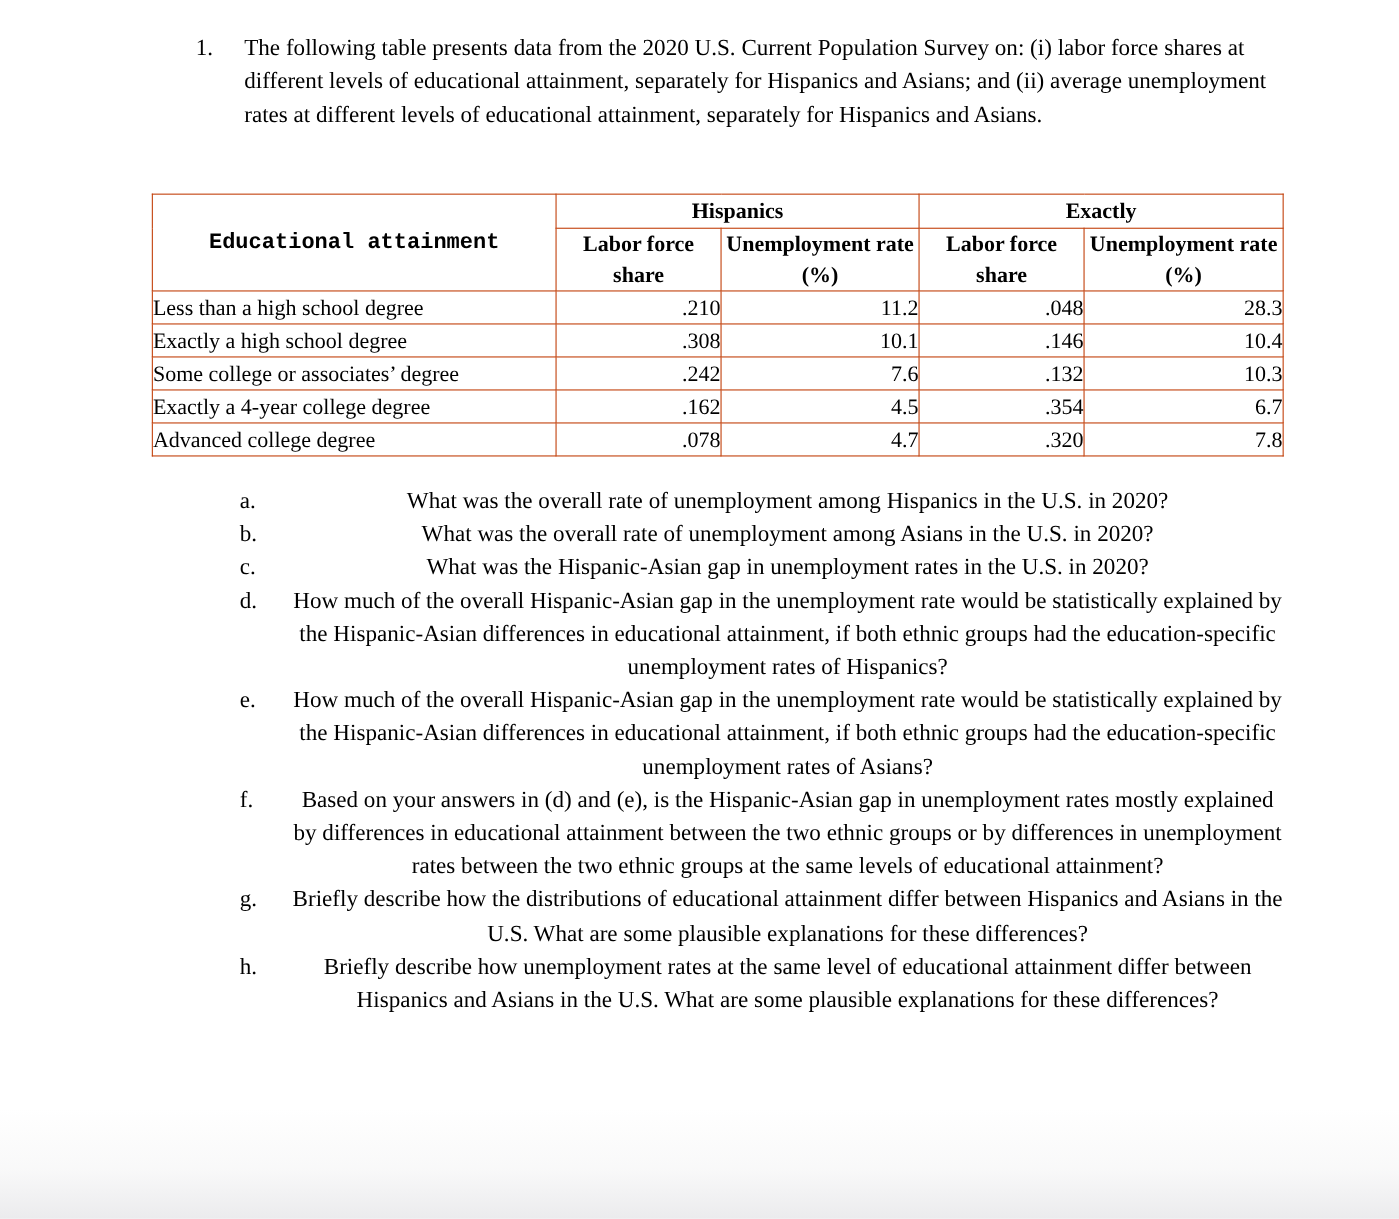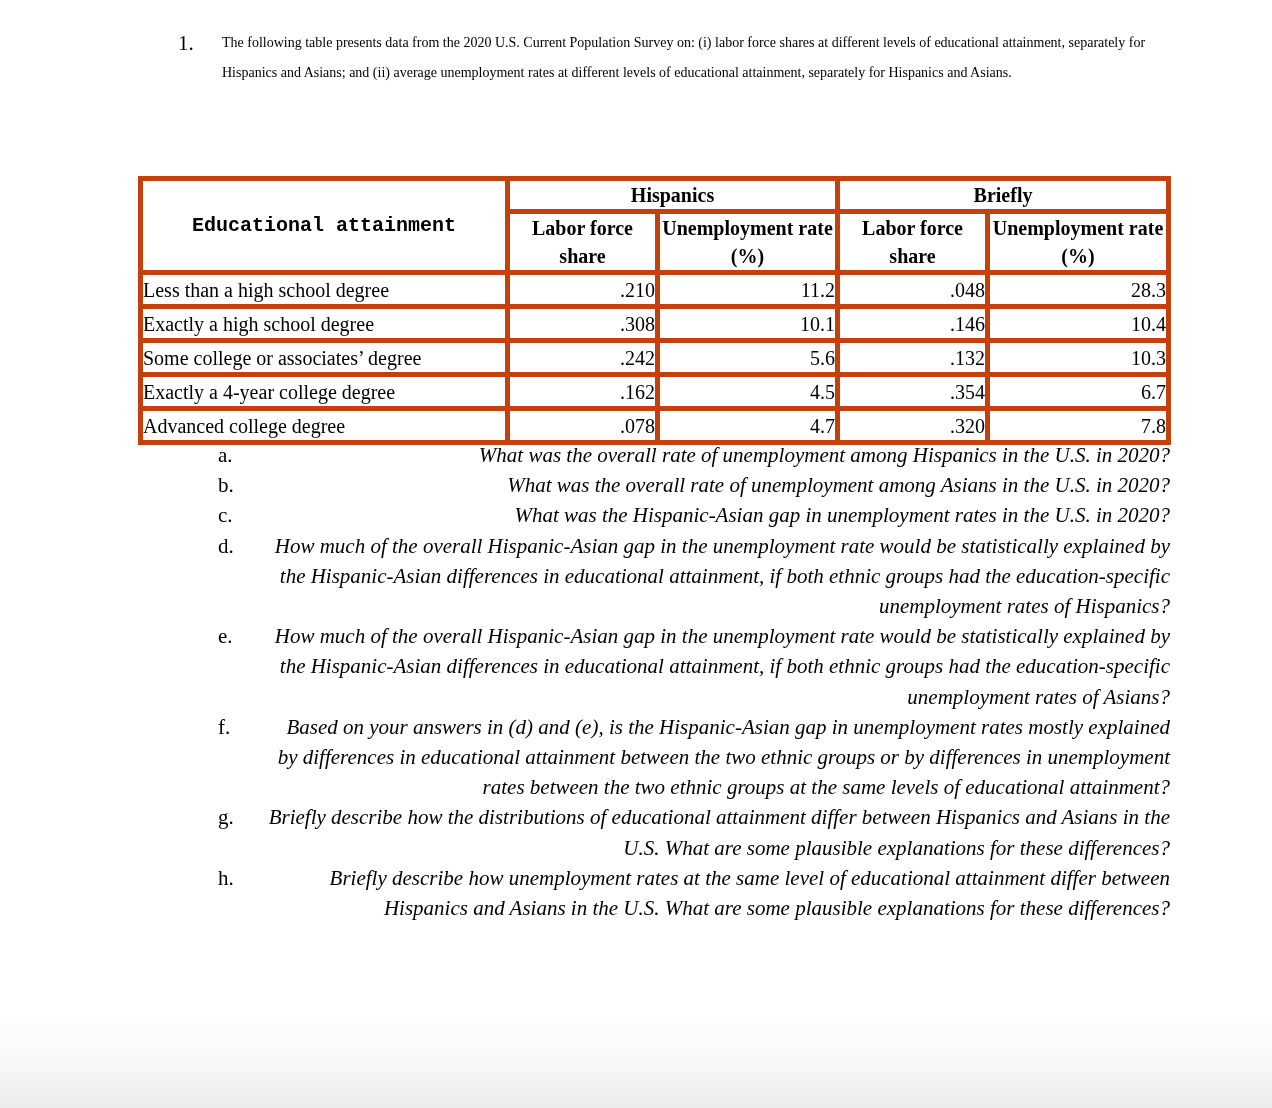--- a/index.html
+++ b/index.html
@@ -46,40 +46,40 @@
     align-items: flex-start;
   }
   .marker {
     width: 44px;
     flex: 0 0 44px;
     font-size: 21px;
     line-height: 30.4px;
   }
   .stem {
     flex: 1 1 auto;
-    font-size: 14px;
+    font-size: 21px;
     line-height: 30.4px;
     text-align: left;
   }
 
   
   .table-wrap {
     position: absolute;
     left: 138px;
     top: 176px;
     width: 1028px;
   }
   table.data {
     border-collapse: collapse;
     width: 1028px;
     table-layout: fixed;
   }
   table.data th,
   table.data td {
-    border: 5px solid #c2410c;
+    border: 1px solid #c2410c;
     font-size: 20px;
     line-height: 28px;
     padding: 0 0 0 0;
     font-weight: normal;
     vertical-align: middle;
   }
   table.data th {
     font-weight: bold;
     text-align: center;
   }
@@ -123,22 +123,21 @@
     width: 44px;
     flex: 0 0 44px;
     font-size: 21px;
     line-height: 30.2px;
     text-align: left;
   }
   .sub-text {
     flex: 1 1 auto;
     font-size: 21px;
     line-height: 30.2px;
-    text-align: right;
-    font-style: italic;
+    text-align: center;
   }
   .sub-marker.narrow-g,
   .sub-marker.narrow-h {
     width: 44px;
   }
 </style>
 </head>
 <body>
 
 <div class="page">
@@ -156,21 +155,21 @@
         <col style="width:367px">
         <col style="width:150px">
         <col style="width:180px">
         <col style="width:150px">
         <col style="width:181px">
       </colgroup>
       <thead>
         <tr class="grouphead">
           <th class="col-attainment" rowspan="2">Educational attainment</th>
           <th colspan="2">Hispanics</th>
-          <th colspan="2">Briefly</th>
+          <th colspan="2">Exactly</th>
         </tr>
         <tr class="subhead">
           <th>Labor force share</th>
           <th>Unemployment rate (%)</th>
           <th>Labor force share</th>
           <th>Unemployment rate (%)</th>
         </tr>
       </thead>
       <tbody>
         <tr class="bodyrow">
@@ -183,21 +182,21 @@
         <tr class="bodyrow">
           <td class="rowlabel">Exactly a high school degree</td>
           <td class="num">.308</td>
           <td class="num">10.1</td>
           <td class="num">.146</td>
           <td class="num">10.4</td>
         </tr>
         <tr class="bodyrow">
           <td class="rowlabel">Some college or associates’ degree</td>
           <td class="num">.242</td>
-          <td class="num">5.6</td>
+          <td class="num">7.6</td>
           <td class="num">.132</td>
           <td class="num">10.3</td>
         </tr>
         <tr class="bodyrow">
           <td class="rowlabel">Exactly a 4-year college degree</td>
           <td class="num">.162</td>
           <td class="num">4.5</td>
           <td class="num">.354</td>
           <td class="num">6.7</td>
         </tr>

